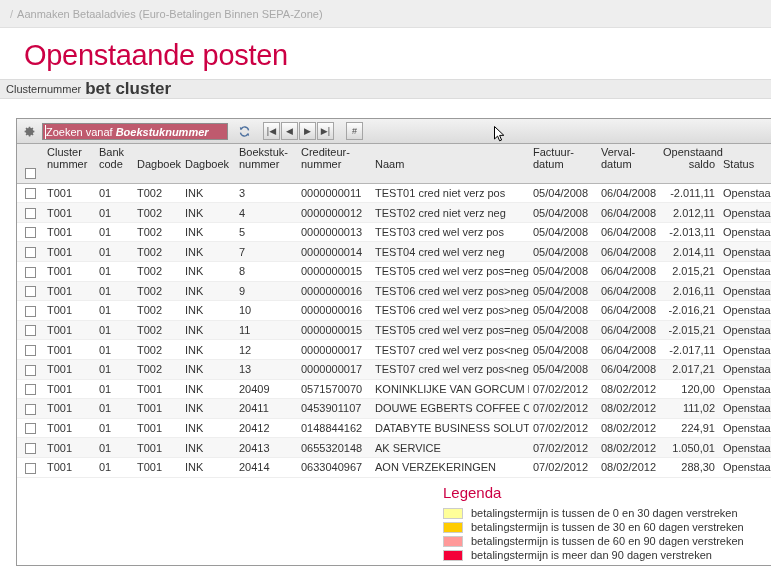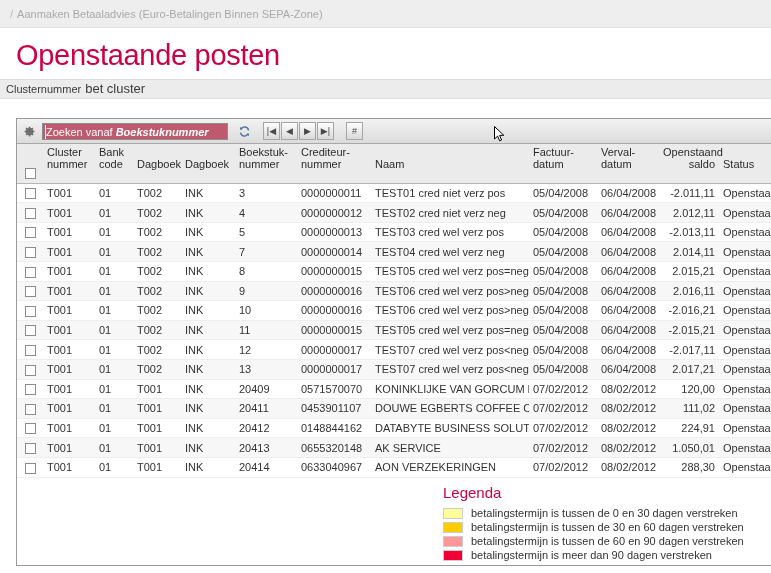--- a/index.html
+++ b/index.html
@@ -37,38 +37,38 @@
     font-size: 11px;
     white-space: nowrap;
   }
 
   
   .page-title {
     color: #cc0044;
     font-size: 29px;
     font-weight: normal;
     letter-spacing: -0.3px;
-    padding: 10px 0 6px 16px;
+    padding: 10px 0 6px 24px;
     margin: 0;
     line-height: 1.2;
   }
 
   
   .cluster-bar {
     height: 20px;
     background: #ececec;
     border-top: 1px solid #dcdcdc;
     border-bottom: 1px solid #dcdcdc;
     display: flex;
     align-items: center;
     padding-left: 6px;
     gap: 4px;
   }
   .cluster-label { color: #3a3a3a; font-size: 11px; }
-  .cluster-value { color: #3a3a3a; font-size: 13px; }
+  .cluster-value { color: #3a3a3a; font-size: 17px; font-weight: bold; }
 
   
   .grid-panel {
     position: absolute;
     left: 16px;
     top: 118px;
     width: 759px;
     bottom: 7px;
     border: 1px solid #9a9a9a;
     background: #ffffff;

